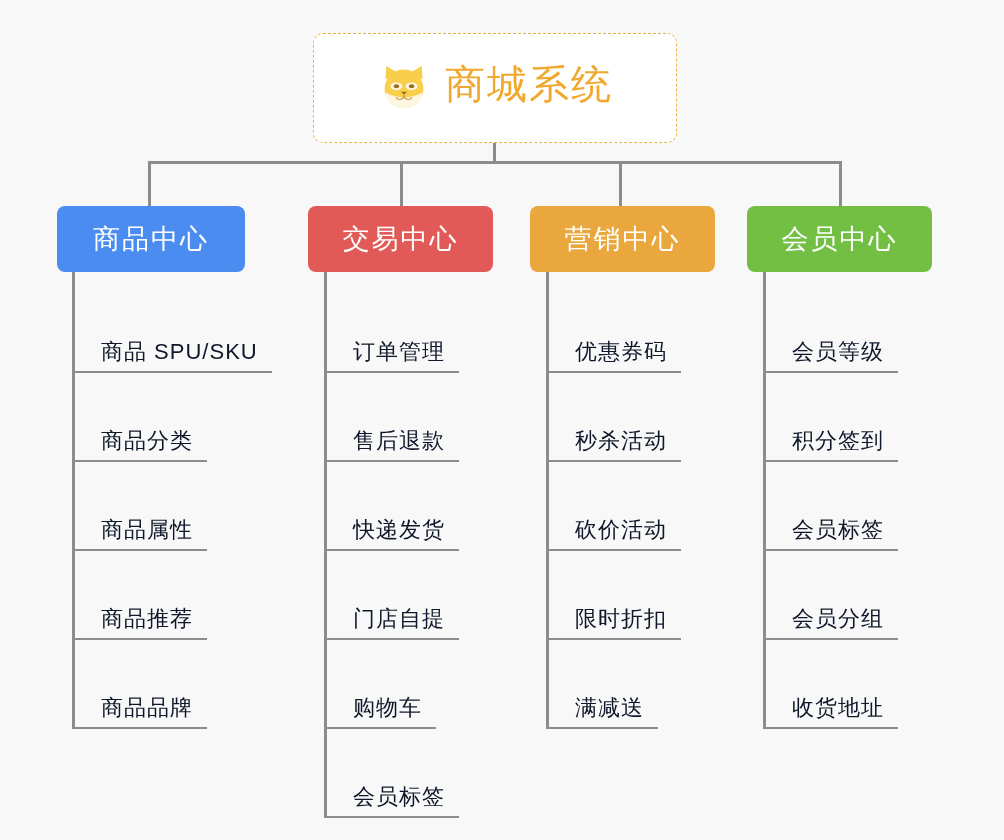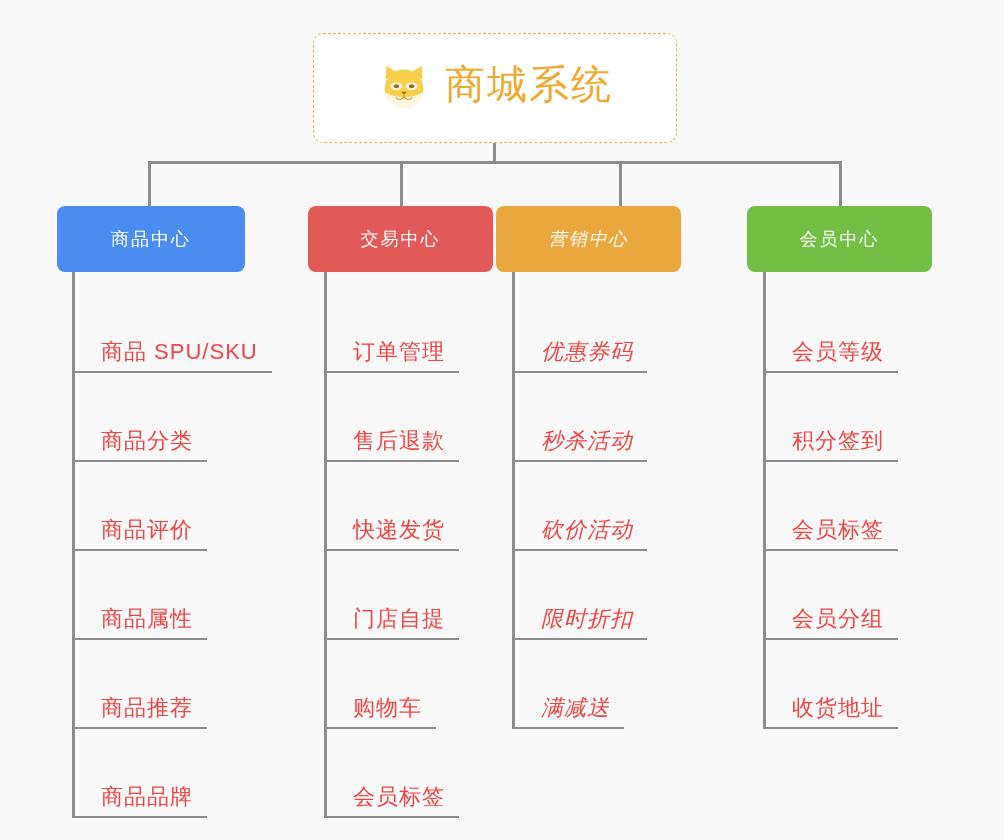--- a/index.html
+++ b/index.html
@@ -78,31 +78,31 @@
   .drop-3 { left: 619px; }
   .drop-4 { left: 839px; }
 
   
   .column {
     position: absolute;
     top: 206px;
   }
   .col-1 { left: 57px;  width: 188px; }
   .col-2 { left: 308px; width: 185px; }
-  .col-3 { left: 496px; width: 185px; font-style: italic; }
+  .col-3 { left: 530px; width: 185px; }
   .col-4 { left: 747px; width: 185px; }
 
   .col-header {
     height: 66px;
     border-radius: 8px;
     display: flex;
     align-items: center;
     justify-content: center;
     color: #ffffff;
-    font-size: 18px;
+    font-size: 27px;
     letter-spacing: 2px;
     box-sizing: border-box;
   }
 
   
   .leaf-list {
     position: relative;
     margin-top: 0;
     padding-top: 12px;
     padding-left: 15px;
@@ -123,21 +123,21 @@
   }
   .leaf-inner {
     position: relative;
     display: inline-block;
     padding: 0 14px 7px 26px;
     border-bottom: 2px solid #8c8c8c;
     margin-left: -15px;
   }
   .leaf-label {
     font-size: 22px;
-    color: #ef4444;
+    color: #0f172a;
     letter-spacing: 1px;
     white-space: nowrap;
     line-height: 1.1;
   }
 </style>
 </head>
 <body style="background: rgb(248, 248, 248);">
 
 <div id="canvas" style="background: rgb(248, 248, 248);">
 
@@ -176,23 +176,20 @@
   <div class="column col-1">
     <div class="col-header" style="background: rgb(74, 140, 240);">商品中心</div>
     <div class="leaf-list">
       <div class="leaf">
           <div class="leaf-inner"><span class="leaf-label">商品 SPU/SKU</span></div>
         </div>
       <div class="leaf">
           <div class="leaf-inner"><span class="leaf-label">商品分类</span></div>
         </div>
       <div class="leaf">
-          <div class="leaf-inner"><span class="leaf-label">商品评价</span></div>
-        </div>
-      <div class="leaf">
           <div class="leaf-inner"><span class="leaf-label">商品属性</span></div>
         </div>
       <div class="leaf">
           <div class="leaf-inner"><span class="leaf-label">商品推荐</span></div>
         </div>
       <div class="leaf">
           <div class="leaf-inner"><span class="leaf-label">商品品牌</span></div>
         </div>
     </div>
   </div>

